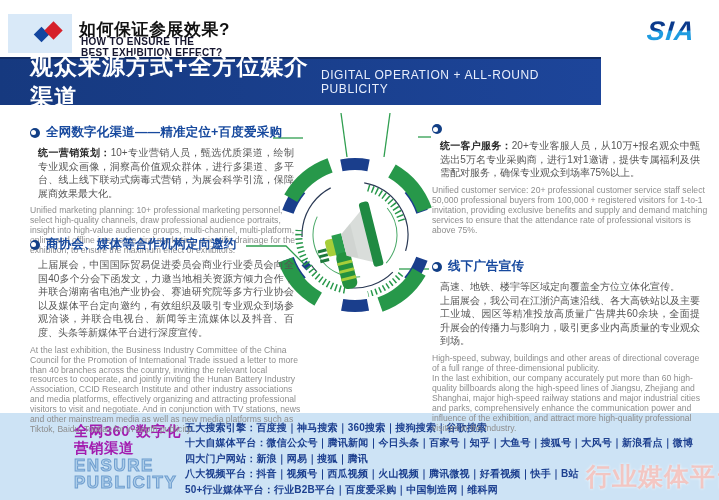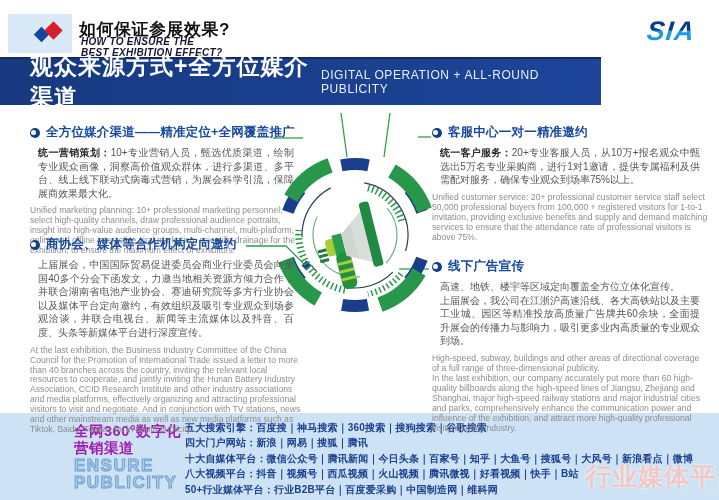--- a/index.html
+++ b/index.html
@@ -9,21 +9,21 @@
     font-family:"Liberation Sans","DejaVu Sans",sans-serif;
     padding-left:26px;
   }
   
   .header{position:absolute;left:0;top:0;width:719px;height:57px;background:#fff;}
   .logo-backdrop{position:absolute;left:8px;top:14px;width:64px;height:39px;background:#d9e9f8;}
   .diamond{position:absolute;transform:rotate(45deg);}
   .diamond.blue{left:36px;top:29px;width:11px;height:11px;background:#1446a0;}
   .diamond.red{left:47px;top:24px;width:13px;height:13px;background:#d6202a;z-index:2;}
   .hdr-title-cn{position:absolute;left:79px;top:18px;font-size:17px;font-weight:800;color:#111;letter-spacing:.5px;}
-  .hdr-title-en{position:absolute;left:81px;top:37px;font-size:10px;font-weight:700;color:#15152e;line-height:10.5px;letter-spacing:.3px;font-style:italic;}
+  .hdr-title-en{position:absolute;left:81px;top:37px;font-size:10px;font-weight:700;color:#15152e;line-height:10.5px;letter-spacing:.3px;}
   .sia-logo{
     position:absolute;right:24px;top:16px;font-size:27px;font-weight:900;font-style:italic;
     letter-spacing:1px;transform:skewX(-6deg);
     background:linear-gradient(180deg,#0b3a8c 0 46%,#1e9be0 46% 100%);
     -webkit-background-clip:text;background-clip:text;color:transparent;
   }
   
   .banner{
     position:absolute;left:0;top:57px;width:601px;height:48px;
     background:linear-gradient(90deg,#16397f,#1d459a);
@@ -112,39 +112,38 @@
       <rect x="333" y="275" width="15" height="3" fill="#a6ce39"></rect>
       <polygon points="344,232 371,212 371,268 344,254" fill="#d9ddda"></polygon>
       <polygon points="344,232 355,224 355,259 344,254" fill="#c9cecb" opacity=".6"></polygon>
       <rect x="368" y="206" width="10" height="66" rx="3" fill="#1f8a42"></rect>
     </g>
   </svg>
 
   <section class="sec" style="left:30px;top:124px;width:272px">
     <div class="sec-title-row">
       <span class="bullet"></span>
-      <h3 class="sec-title">全方位媒介渠道——精准定位+全网覆盖推广</h3>
+      <h3 class="sec-title">全网数字化渠道——精准定位+百度爱采购</h3>
     </div>
     <p class="cn"><span class="lead">统一营销策划：</span><span>10+专业营销人员，甄选优质渠道，绘制专业观众画像，洞察高价值观众群体，进行多渠道、多平台、线上线下联动式病毒式营销，为展会科学引流，保障展商效果最大化。</span></p>
     <p class="en">Unified marketing planning: 10+ professional marketing personnel, select high-quality channels, draw professional audience portraits, insight into high-value audience groups, multi-channel, multi-platform, online and offline interactive viral marketing, scientific drainage for the exhibition, to ensure the maximum effect of exhibitors.</p>
   </section>
 
   <section class="sec" style="left:30px;top:236px;width:272px">
     <div class="sec-title-row">
       <span class="bullet"></span>
       <h3 class="sec-title">商协会、媒体等合作机构定向邀约</h3>
     </div>
     <p class="cn"><span class="lead"></span><span>上届展会，中国国际贸易促进委员会商业行业委员会向全国40多个分会下函发文，力邀当地相关资源方倾力合作，并联合湖南省电池产业协会、赛迪研究院等多方行业协会以及媒体平台定向邀约，有效组织及吸引专业观众到场参观洽谈，并联合电视台、新闻等主流媒体以及抖音、百度、头条等新媒体平台进行深度宣传。</span></p>
     <p class="en">At the last exhibition, the Business Industry Committee of the China Council for the Promotion of International Trade issued a letter to more than 40 branches across the country, inviting the relevant local resources to cooperate, and jointly inviting the Hunan Battery Industry Association, CCID Research Institute and other industry associations and media platforms, effectively organizing and attracting professional visitors to visit and negotiate. And in conjunction with TV stations, news and other mainstream media as well as new media platforms such as Tiktok, Baidu, Toutiao for in-depth publicity.</p>
   </section>
 
   <section class="sec" style="left:432px;top:124px;width:276px">
     <div class="sec-title-row">
       <span class="bullet"></span>
-      <h3 class="sec-title">客服中心一对一精准邀约</h3>
     </div>
     <p class="cn"><span class="lead">统一客户服务：</span><span>20+专业客服人员，从10万+报名观众中甄选出5万名专业采购商，进行1对1邀请，提供专属福利及供需配对服务，确保专业观众到场率75%以上。</span></p>
     <p class="en">Unified customer service: 20+ professional customer service staff select 50,000 professional buyers from 100,000 + registered visitors for 1-to-1 invitation, providing exclusive benefits and supply and demand matching services to ensure that the attendance rate of professional visitors is above 75%.</p>
   </section>
 
   <section class="sec" style="left:432px;top:258px;width:276px">
     <div class="sec-title-row">
       <span class="bullet"></span>
       <h3 class="sec-title">线下广告宣传</h3>
     </div>
@@ -157,22 +156,22 @@
   <div class="footer">
 
     <div class="f-heading">
       <div class="f-cn">全网360°数字化</div>
       <div class="f-cn">营销渠道</div>
       <div class="f-en">ENSURE</div>
       <div class="f-en">PUBLICITY</div>
     </div>
     <div class="channels">
       <div class="channel-line">五大搜索引擎：百度搜｜神马搜索｜360搜索｜搜狗搜索｜谷歌搜索</div>
+      <div class="channel-line">十大自媒体平台：微信公众号｜腾讯新闻｜今日头条｜百家号｜知乎｜大鱼号｜搜狐号｜大风号｜新浪看点｜微博</div>
       <div class="channel-line">四大门户网站：新浪｜网易｜搜狐｜腾讯</div>
-      <div class="channel-line">十大自媒体平台：微信公众号｜腾讯新闻｜今日头条｜百家号｜知乎｜大鱼号｜搜狐号｜大风号｜新浪看点｜微博</div>
       <div class="channel-line">八大视频平台：抖音｜视频号｜西瓜视频｜火山视频｜腾讯微视｜好看视频｜快手｜B站</div>
       <div class="channel-line">50+行业媒体平台：行业B2B平台｜百度爱采购｜中国制造网｜维科网</div>
     </div>
   </div>
 
   <div class="watermark">行业媒体平台</div>
 
 </div>
 
 </body></html>

